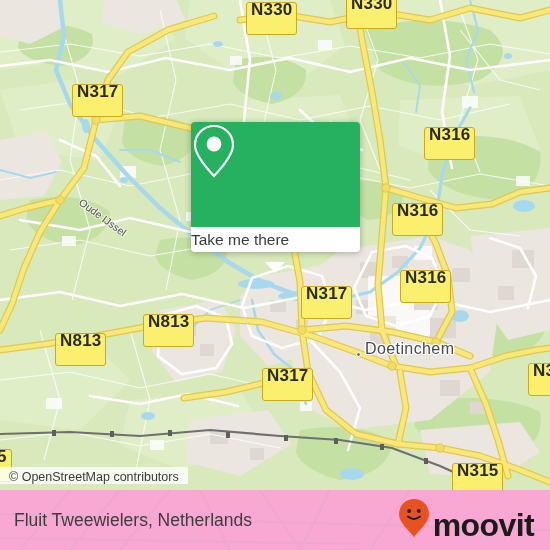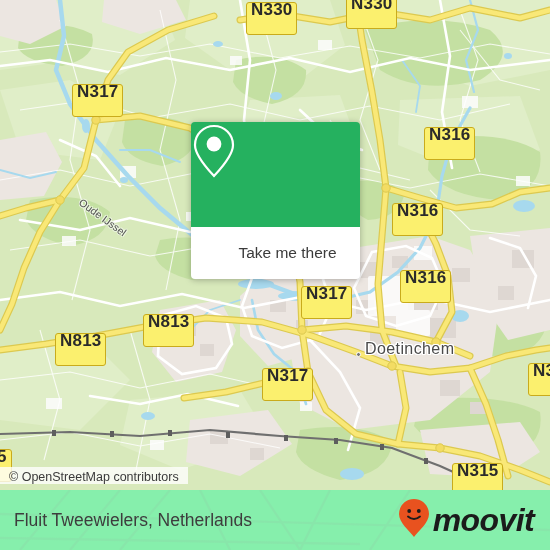--- a/index.html
+++ b/index.html
@@ -68,27 +68,26 @@
     width:169px;
     filter:drop-shadow(0 1px 3px rgba(0,0,0,.28));
   }
   .popup-head {
     height:105px;
     background:#25b15f;
     border-radius:4px 4px 0 0;
     display:flex; align-items:center; justify-content:center;
   }
   .popup-foot {
-    height:52px;
+    height:25px;
     background:#ffffff;
     border-radius:0 0 4px 4px;
-    display:flex; align-items:center; justify-content:center;
+    display:flex; align-items:center; 
     color:#3b3b3b;
     font-size:15.5px;
-    padding-left:24px;
   }
   .popup-tail {
     position:absolute;
     left:50%; top:141px;
     margin-left:-10px;
     width:0;height:0;
     border-left:10px solid transparent;
     border-right:10px solid transparent;
     border-top:11px solid #ffffff;
   }
@@ -100,37 +99,37 @@
     background:rgba(255,255,255,.78);
     color:#3a3a3a;
     font-size:12.5px;
     padding:3px 9px 0 9px;
     white-space:nowrap;
   }
 
   
   .bottombar {
     position:absolute; left:0; top:490px; width:550px; height:60px;
-    background:#86efac;
+    background:#f9a8d4;
     display:flex; align-items:center; justify-content:space-between;
     padding:0 16px 0 14px;
     overflow:hidden;
   }
   .bottombar .ghost {
     position:absolute; left:0; top:0; width:550px; height:60px;
     opacity:.10;
   }
   .bb-title {
     position:relative;
     color:#3d3d3d;
     font-size:17.5px;
     white-space:nowrap;
     z-index:2;
   }
-  .logo { position:relative; display:flex; align-items:center; gap:4px; z-index:2;font-style:italic; }
+  .logo { position:relative; display:flex; align-items:flex-end; gap:4px; z-index:2; }
   .logo-text {
     color:#1b1b1b;
     font-size:32px;
     font-weight:bold;
     letter-spacing:-.6px;
     line-height:32px;
   }
 </style>
 </head>
 <body>

